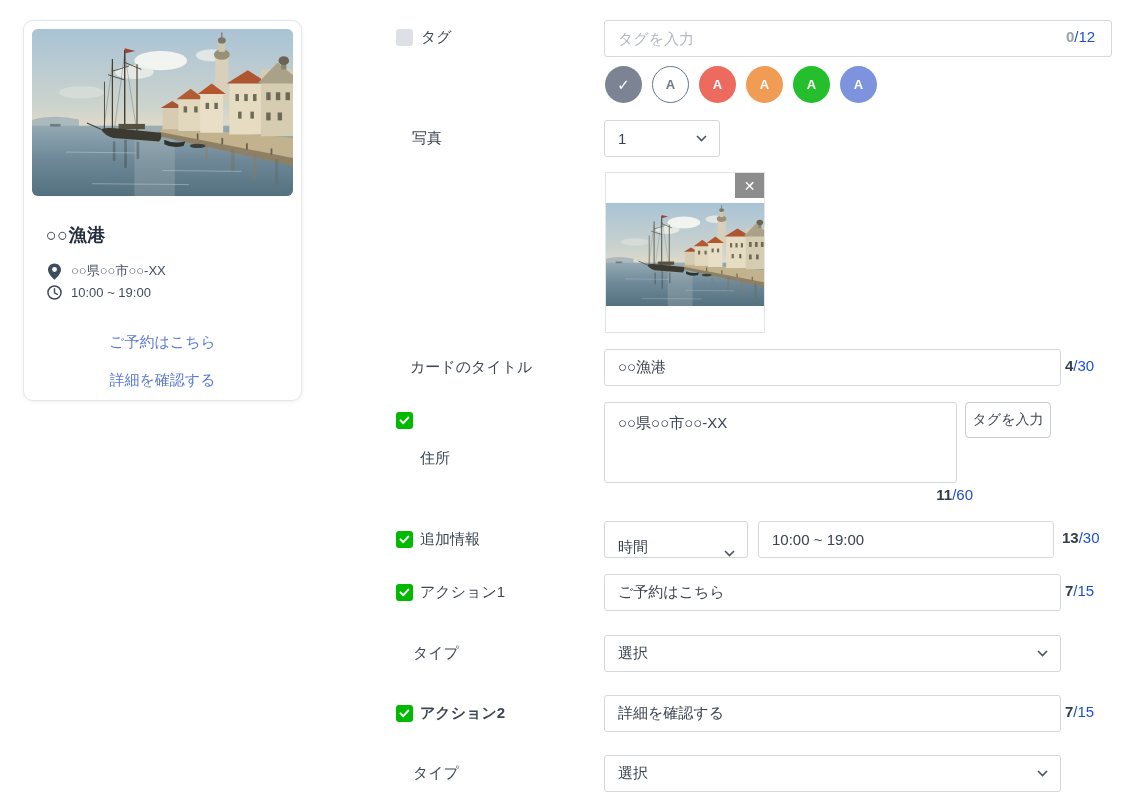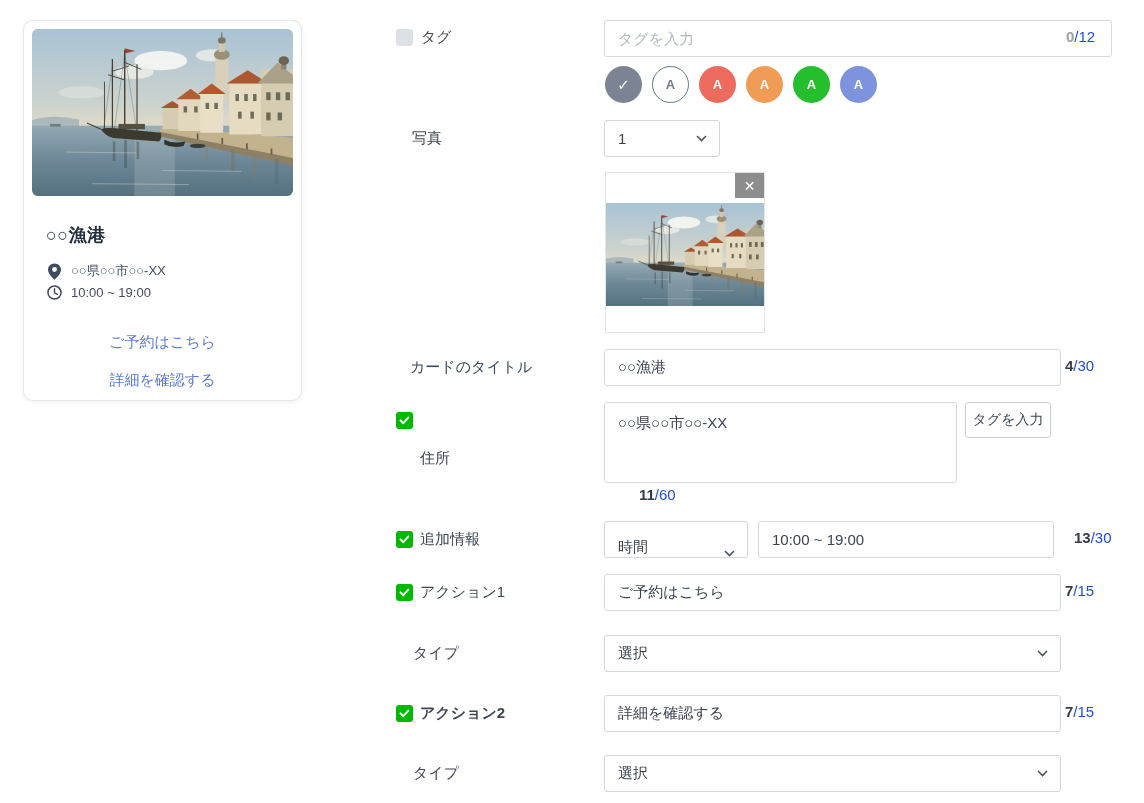--- a/index.html
+++ b/index.html
@@ -270,38 +270,38 @@
   </div>
 
   <div class="cb checked" style="left:396px; top:412px;">
     <svg width="11" height="11" viewBox="0 0 11 11">
         <polyline points="1.5,5.4 4.3,8.2 9.3,2.6" fill="none" stroke="#fff" stroke-width="2" stroke-linecap="round" stroke-linejoin="round"></polyline>
       </svg>
   </div>
   <div class="flabel" style="left:420px; top:411px;margin-top:38px;">住所</div>
   <textarea class="ftextarea" readonly="" style="">○○県○○市○○-XX</textarea>
   <button class="loc-btn">タグを入力</button>
-  <div class="counter" style="left:639px; top:486px; width:353px; ">
+  <div class="counter" style="left:620px; top:486px; width:353px; text-align:right;">
     <span class="cur">11</span><span class="max">/60</span>
   </div>
 
   <div class="cb checked" style="left:396px; top:531px;">
     <svg width="11" height="11" viewBox="0 0 11 11">
         <polyline points="1.5,5.4 4.3,8.2 9.3,2.6" fill="none" stroke="#fff" stroke-width="2" stroke-linecap="round" stroke-linejoin="round"></polyline>
       </svg>
   </div>
   <div class="flabel" style="left:420px; top:530px;">追加情報</div>
   <div class="fselect" style="left:604px; top:521px; width:144px;align-items:flex-end;">
     <span>時間</span>
     <svg class="chev" width="11" height="7" viewBox="0 0 11 7">
         <polyline points="1,1 5.5,5.5 10,1" fill="none" stroke="#4a5560" stroke-width="1.6"></polyline>
       </svg>
   </div>
   <input class="tinput" style="left: 758px; top: 521px; width: 296px;" readonly="" value="10:00 ~ 19:00">
-  <div class="counter" style="left:1062px; top:529px;margin-left:12px;">
+  <div class="counter" style="left:1062px; top:529px;">
     <span class="cur">13</span><span class="max">/30</span>
   </div>
 
   <div class="cb checked" style="left:396px; top:584px;">
     <svg width="11" height="11" viewBox="0 0 11 11">
         <polyline points="1.5,5.4 4.3,8.2 9.3,2.6" fill="none" stroke="#fff" stroke-width="2" stroke-linecap="round" stroke-linejoin="round"></polyline>
       </svg>
   </div>
   <div class="flabel" style="left:420px; top:583px;">アクション1</div>
   <input class="tinput" style="left: 604px; top: 574px; width: 457px;" readonly="" value="ご予約はこちら">

